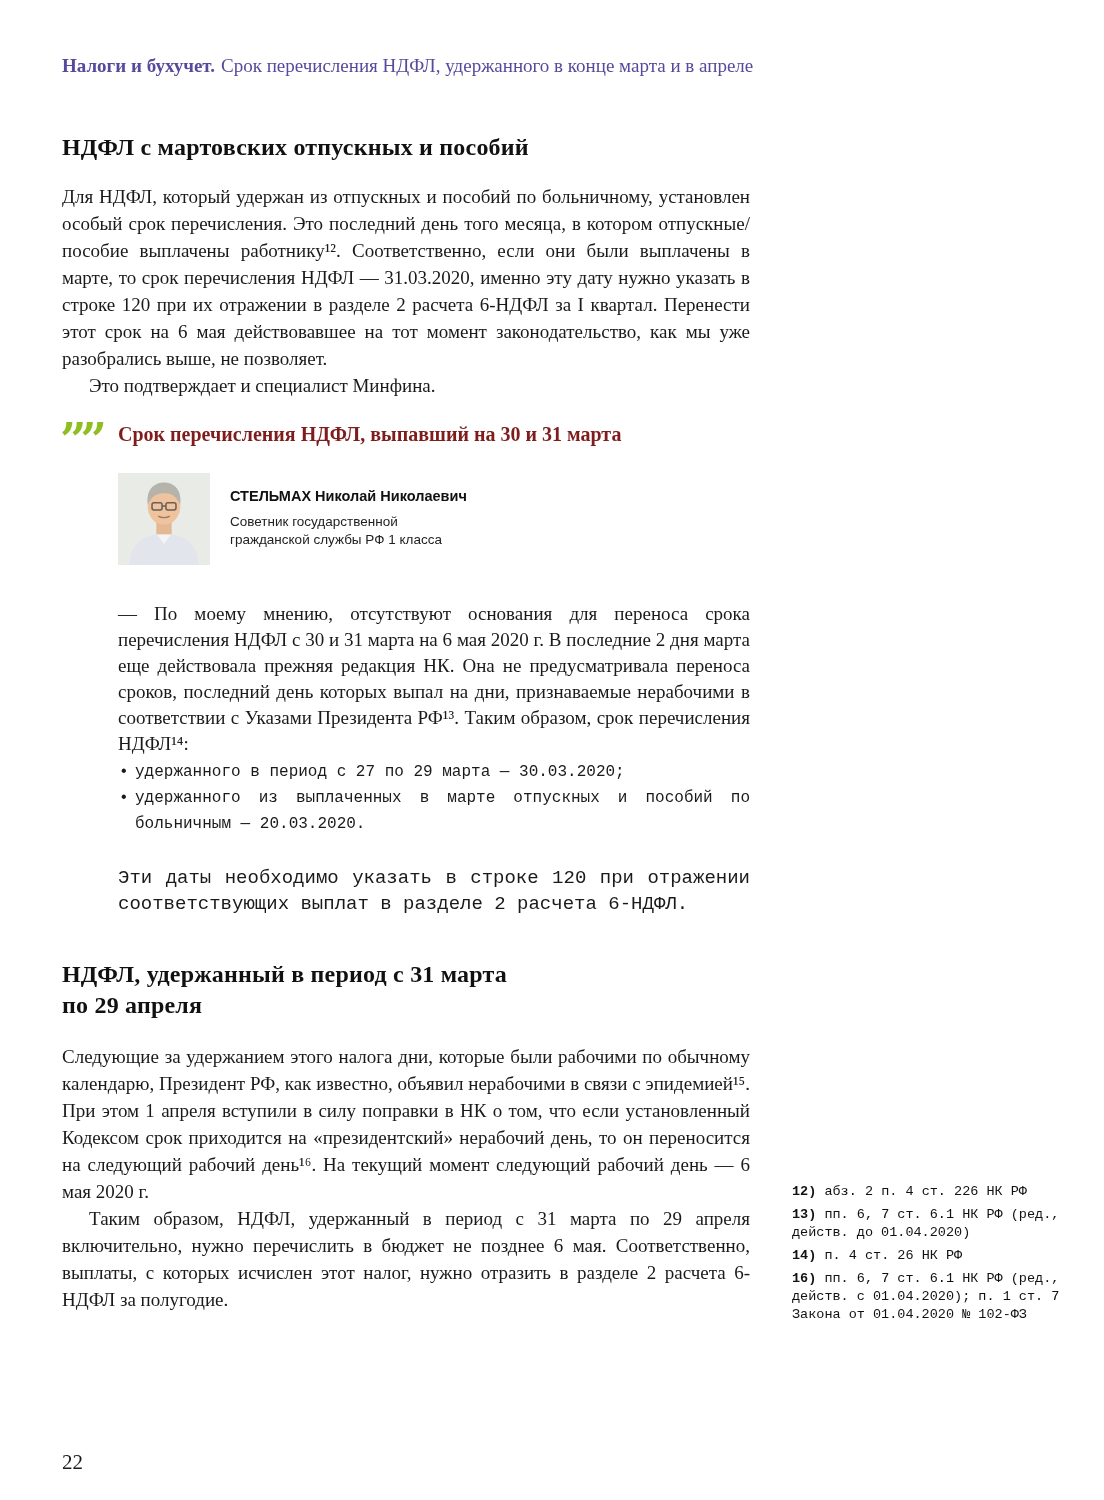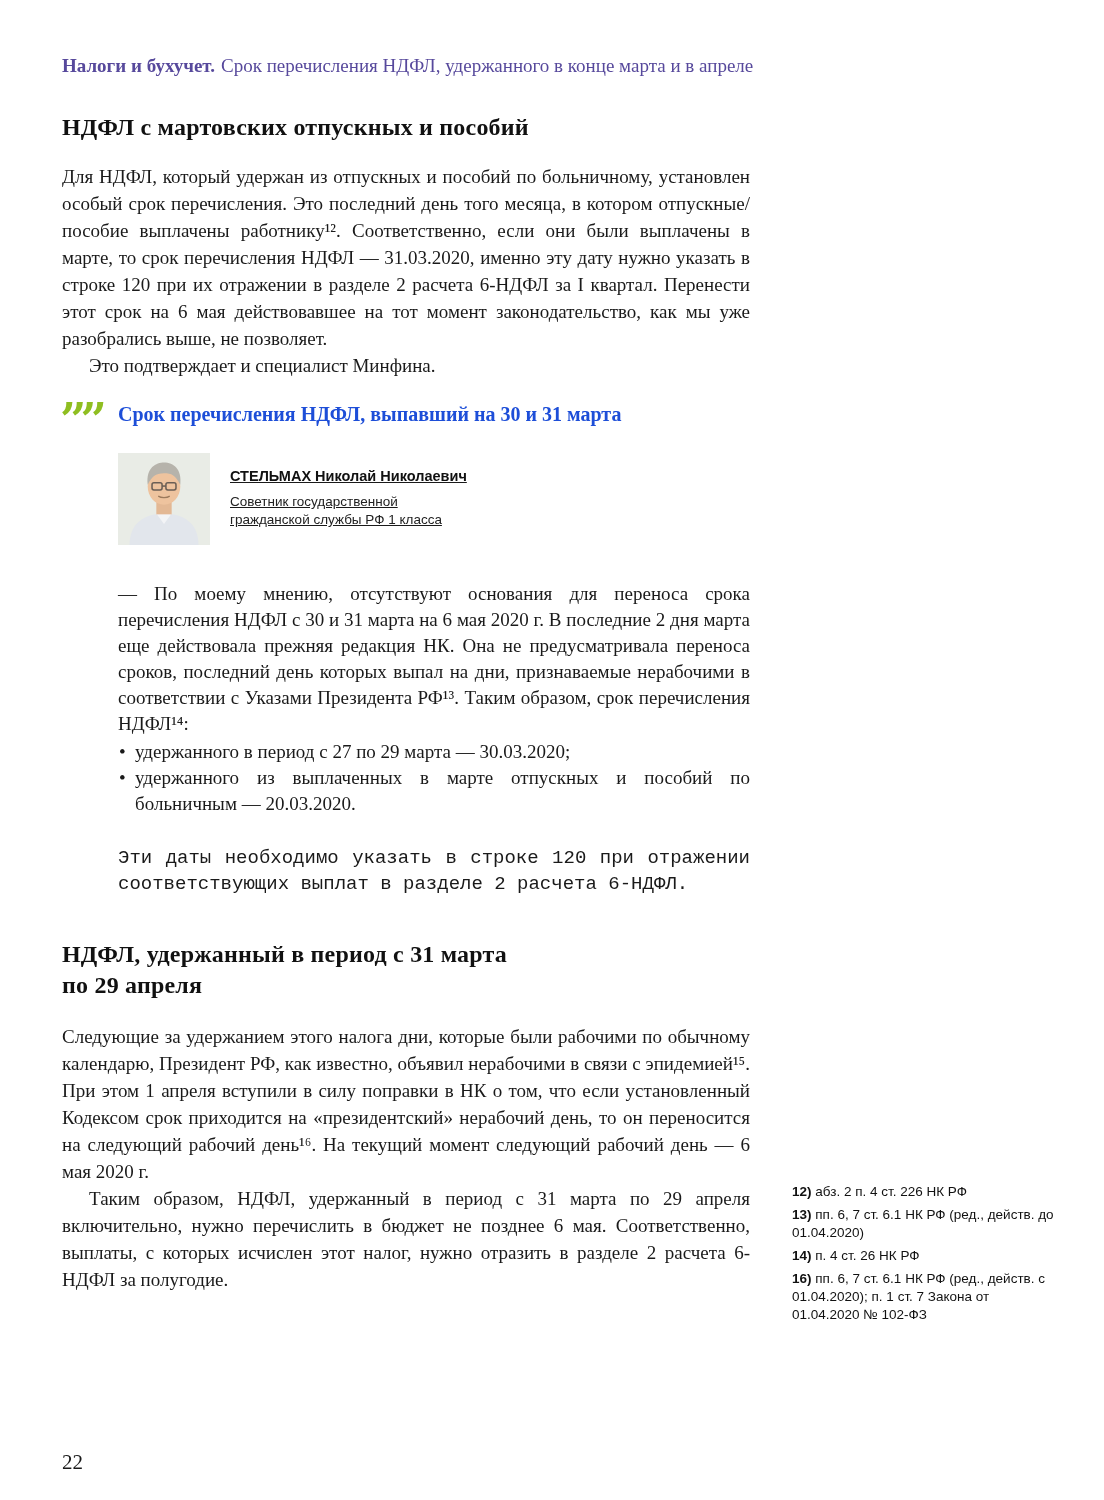--- a/index.html
+++ b/index.html
@@ -14,65 +14,65 @@
   }
 
   
   .header {
     position:absolute; left:62px; top:54px; width:980px;
     font-size:19px; line-height:24px; color:#57499c;
   }
   .brand { font-weight:bold; margin-right:6px; }
 
   
-  .main { position:absolute; left:62px; top:112px; width:688px; }
+  .main { position:absolute; left:62px; top:132px; width:688px; }
 
   .h1 {
     font-size:24px; line-height:31px; font-weight:bold;
     color:#111; letter-spacing:0.2px; margin:0 0 20px;
   }
   .para {
     font-size:19px; line-height:27px; text-align:justify;
     color:#1a1a1a;
   }
   .indent { text-indent:27px; }
 
   
   .quote { position:relative; padding-left:56px; margin-top:22px; }
   .quote-mark {
     position:absolute; left:-2px; top:-4px;
     font-size:46px; line-height:1; font-weight:bold;
     color:#8fbe21; letter-spacing:-6px;
     font-family:"DejaVu Serif",serif;
   }
-  .quote-title { font-size:20px; line-height:26px; font-weight:bold; margin:4px 0 26px; color:#1d4ed8; }
+  .quote-title { font-size:20px; line-height:26px; font-weight:bold; margin:4px 0 26px; color:#7f1d1d; }
 
-  .person { display:flex; gap:20px; margin-bottom:36px;text-decoration:underline; }
+  .person { display:flex; gap:20px; margin-bottom:36px; }
   .photo { width:92px; height:92px; flex:none; overflow:hidden; }
   .person-info { font-family:"Liberation Sans","DejaVu Sans",sans-serif; padding-top:14px; }
   .person-name { font-weight:bold; font-size:14.5px; line-height:19px; margin-bottom:7px; color:#111; }
   .person-role { font-size:13.5px; line-height:18px; color:#222; }
 
   .qpara { font-size:19px; line-height:26px; text-align:justify; }
   .bullets { list-style:none; margin:2px 0 0; padding:0; }
   .bullets li {
     position:relative; padding-left:17px;
-    font-size:19px; line-height:26px; text-align:justify;
+    font-size:16px; line-height:26px; text-align:justify;font-family:Liberation Mono, monospace;
   }
   .bullets li::before { content:"\2022"; position:absolute; left:1px; }
   .closing { margin-top:28px;font-family:Liberation Mono, monospace; }
 
   .h2gap { margin-top:42px; margin-bottom:22px; }
   .hline { display:block; }
   .p-gap { margin-top:0; }
 
   
   .footnotes {
     position:absolute; left:792px; top:1183px; width:268px;
-    font-family:Liberation Sans, sans-serif;
+    font-family:Liberation Mono, monospace;
     font-size:13.5px; line-height:18px; color:#111;
   }
   .fn { margin-bottom:5px; }
   .fn b { font-weight:bold; }
 
   .page-number {
     position:absolute; left:62px; top:1450px;
     font-size:21px; color:#1a1a1a;
   }
 </style>

